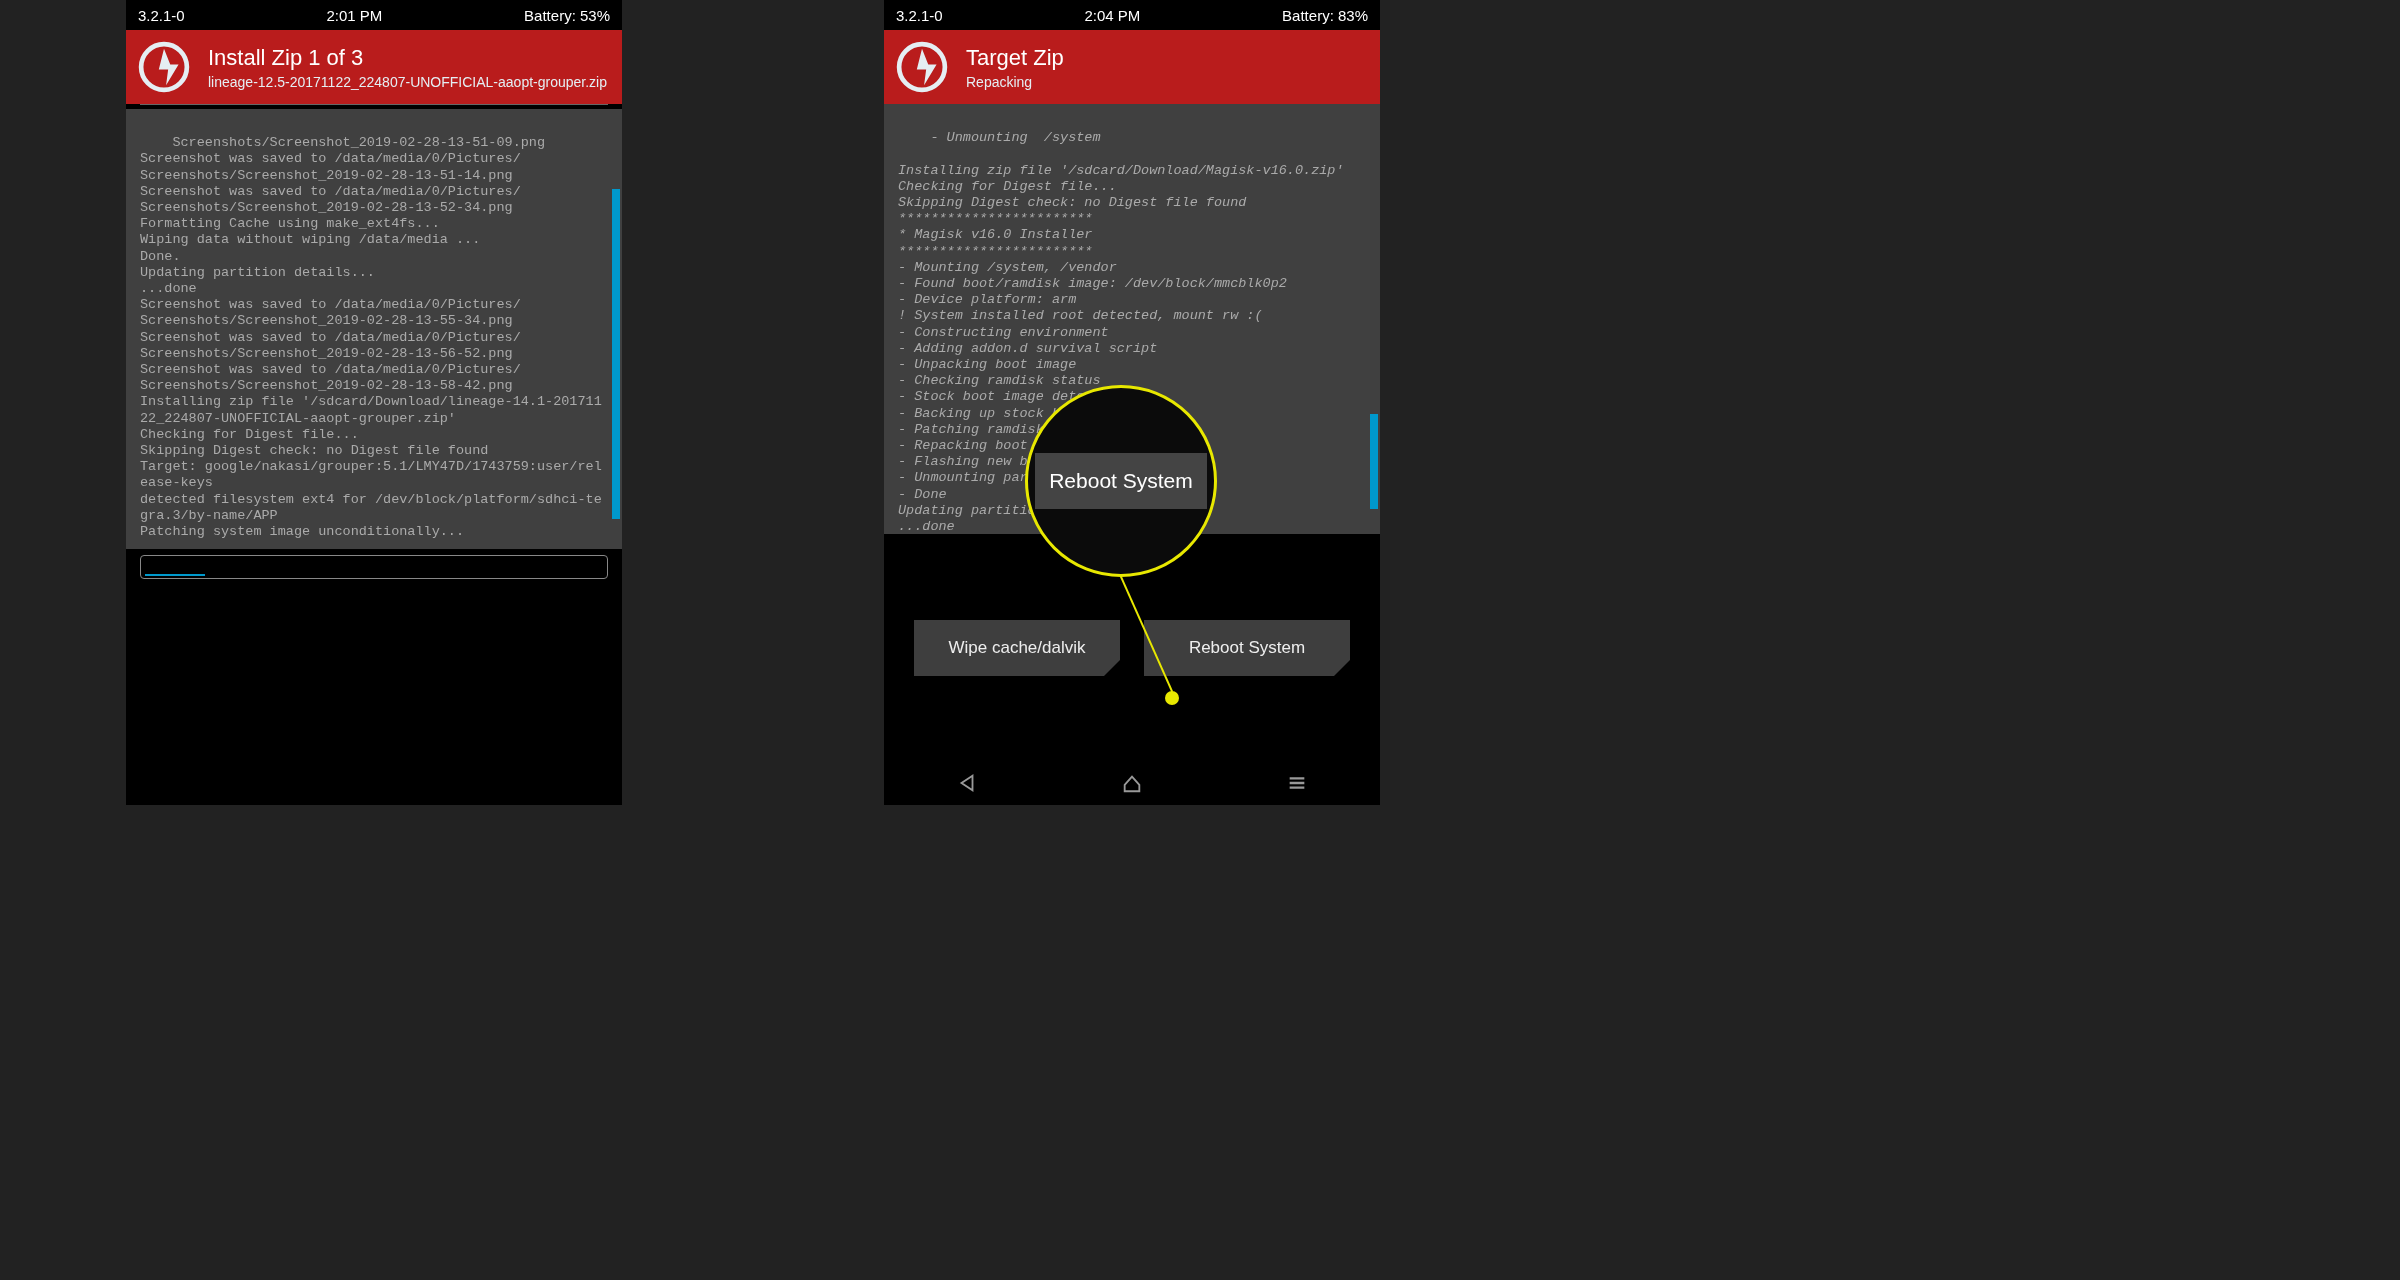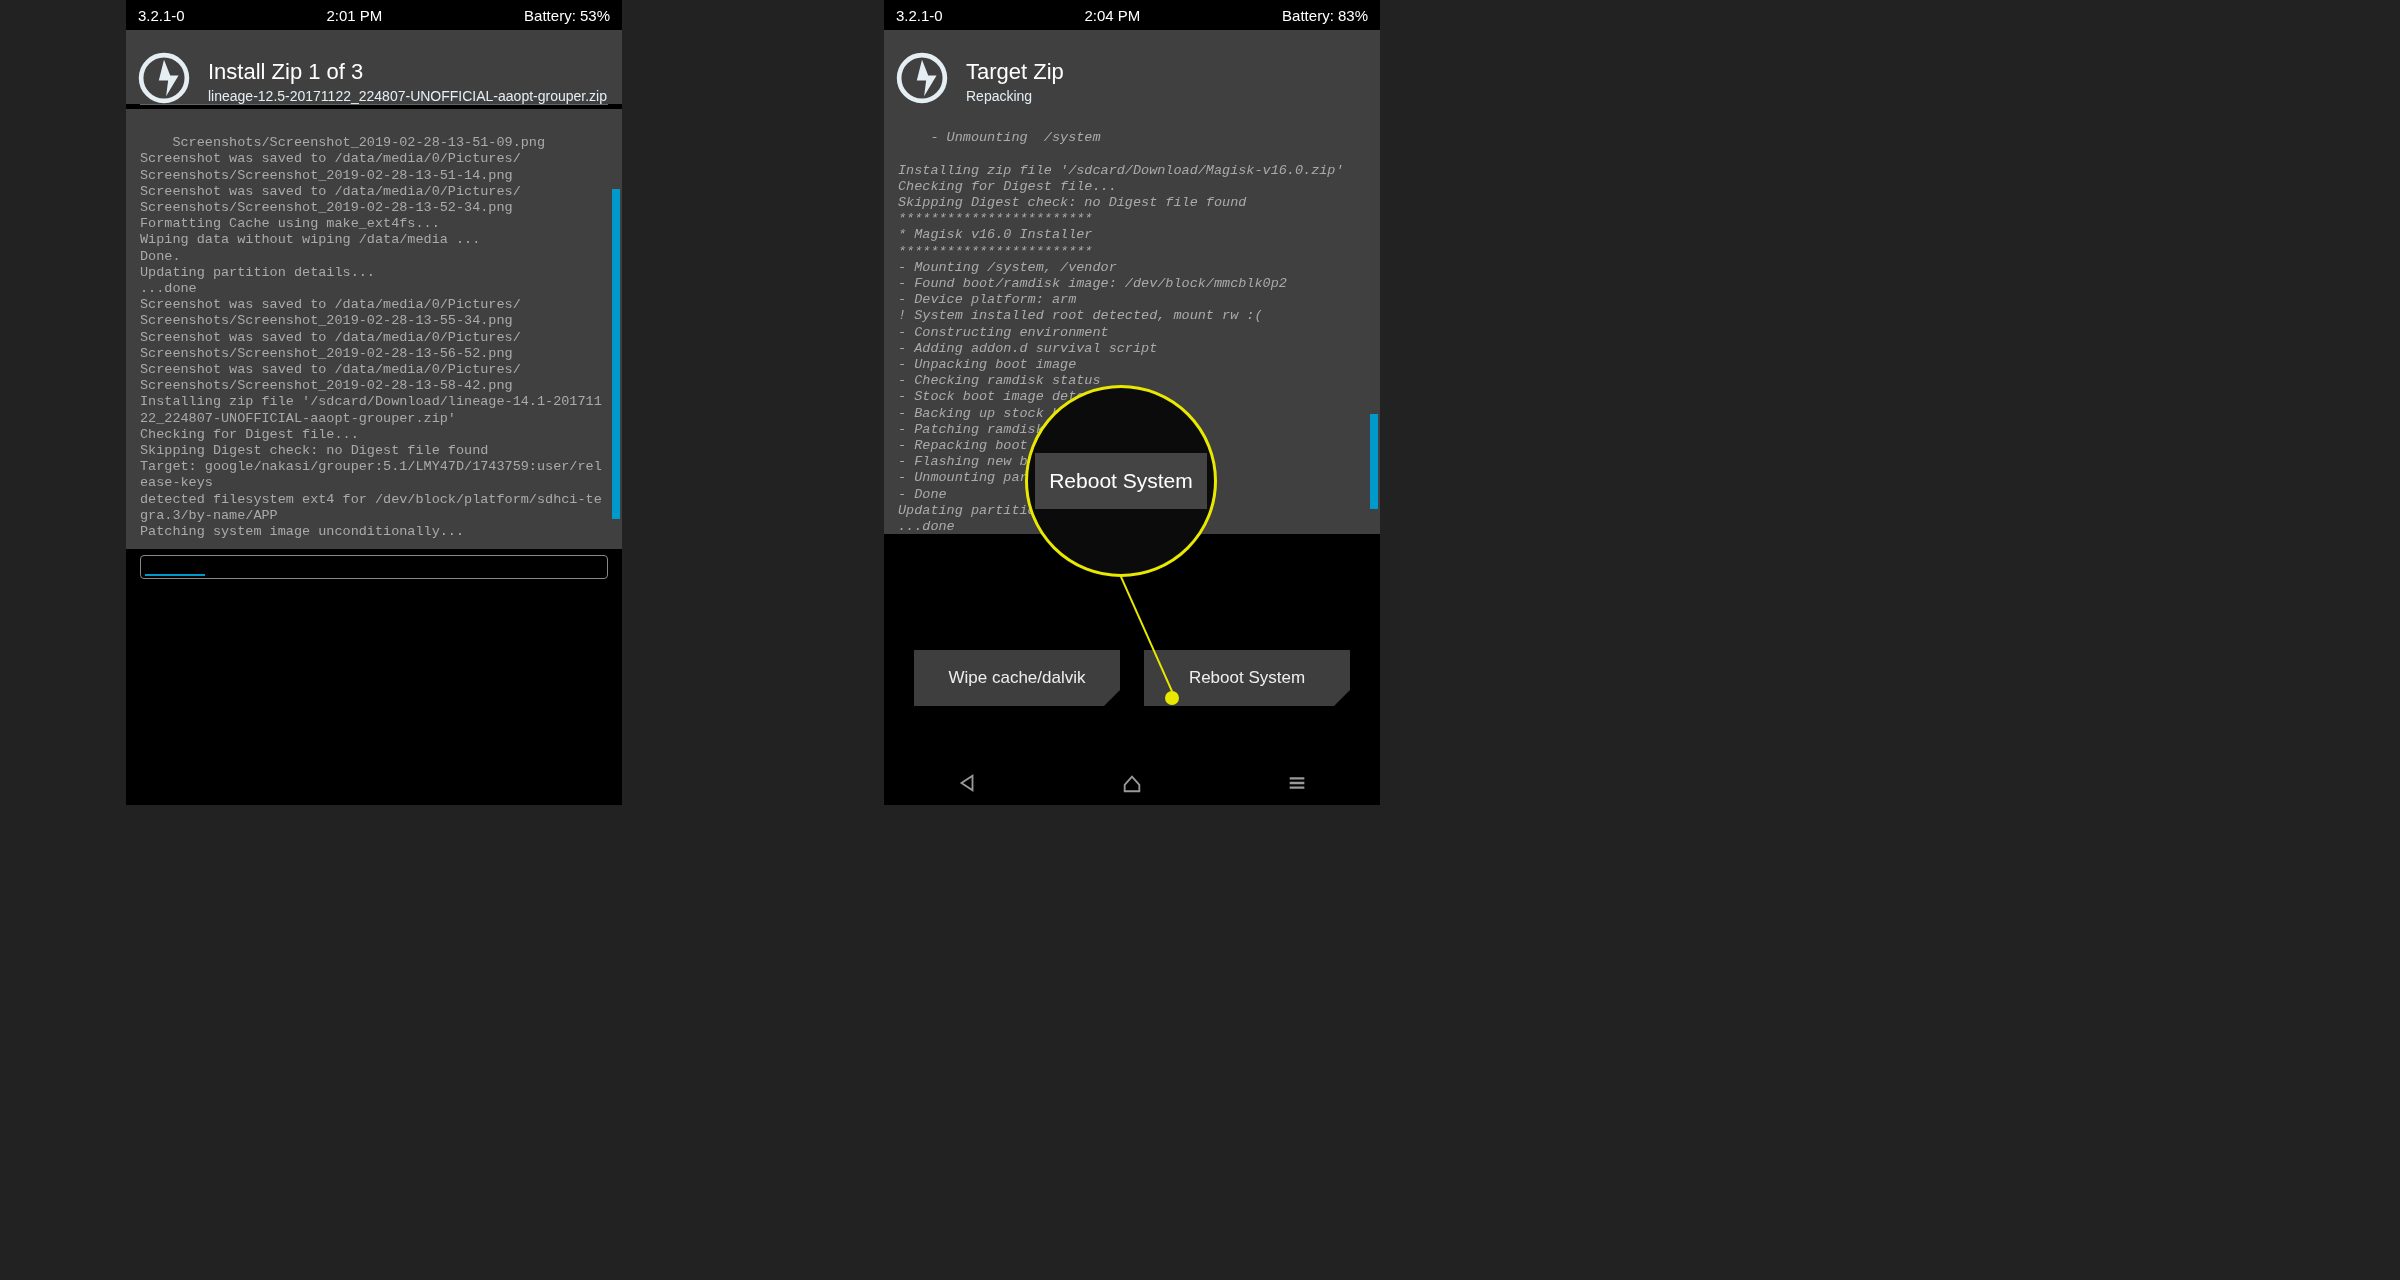--- a/index.html
+++ b/index.html
@@ -24,24 +24,24 @@
     background: #000;
     color: #fff;
     display: flex;
     justify-content: space-between;
     align-items: center;
     padding: 0 12px;
     font-size: 15px;
   }
 
   .header {
-    background: #404040;
+    background: #b91c1c;
     height: 74px;
     display: flex;
-    align-items: flex-end;
+    align-items: center;
     padding: 0 12px;
   }
   .twrp-logo {
     width: 52px;
     height: 52px;
     flex-shrink: 0;
     margin-right: 18px;
   }
   .header-text { color: #fff; }
   .header-title { font-size: 22px; font-weight: 500; }
@@ -91,21 +91,21 @@
     bottom: 2px;
     height: 2px;
     background: #0099cc;
     width: 60px;
   }
 
   .button-row {
     display: flex;
     gap: 24px;
     padding: 0 30px;
-    margin-top: 116px;
+    margin-top: 86px;
   }
   .twrp-button {
     flex: 1;
     height: 56px;
     background: #3e3e3e;
     color: #eee;
     font-size: 17px;
     display: flex;
     align-items: center;
     justify-content: center;

